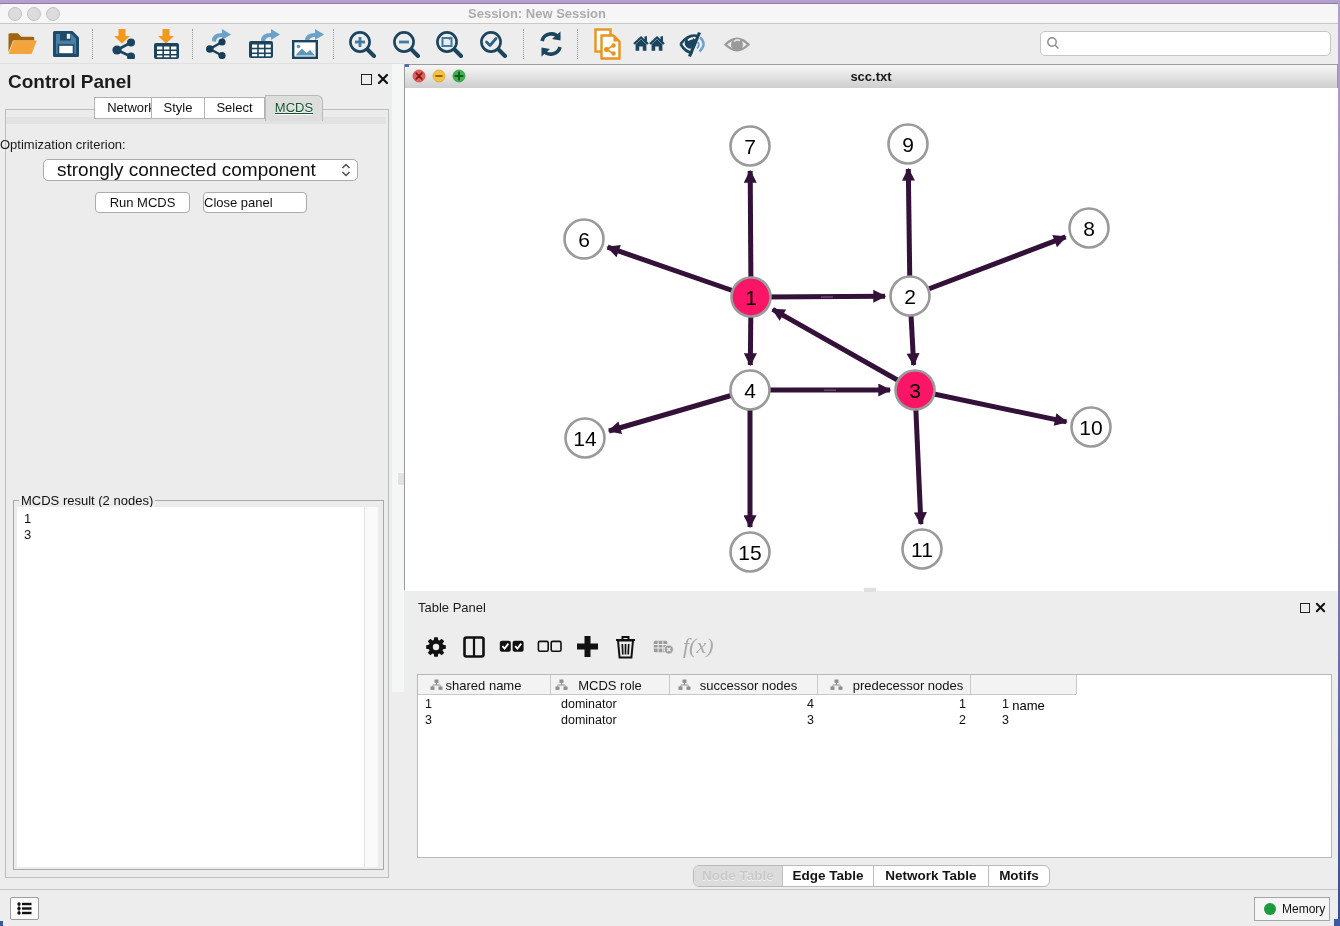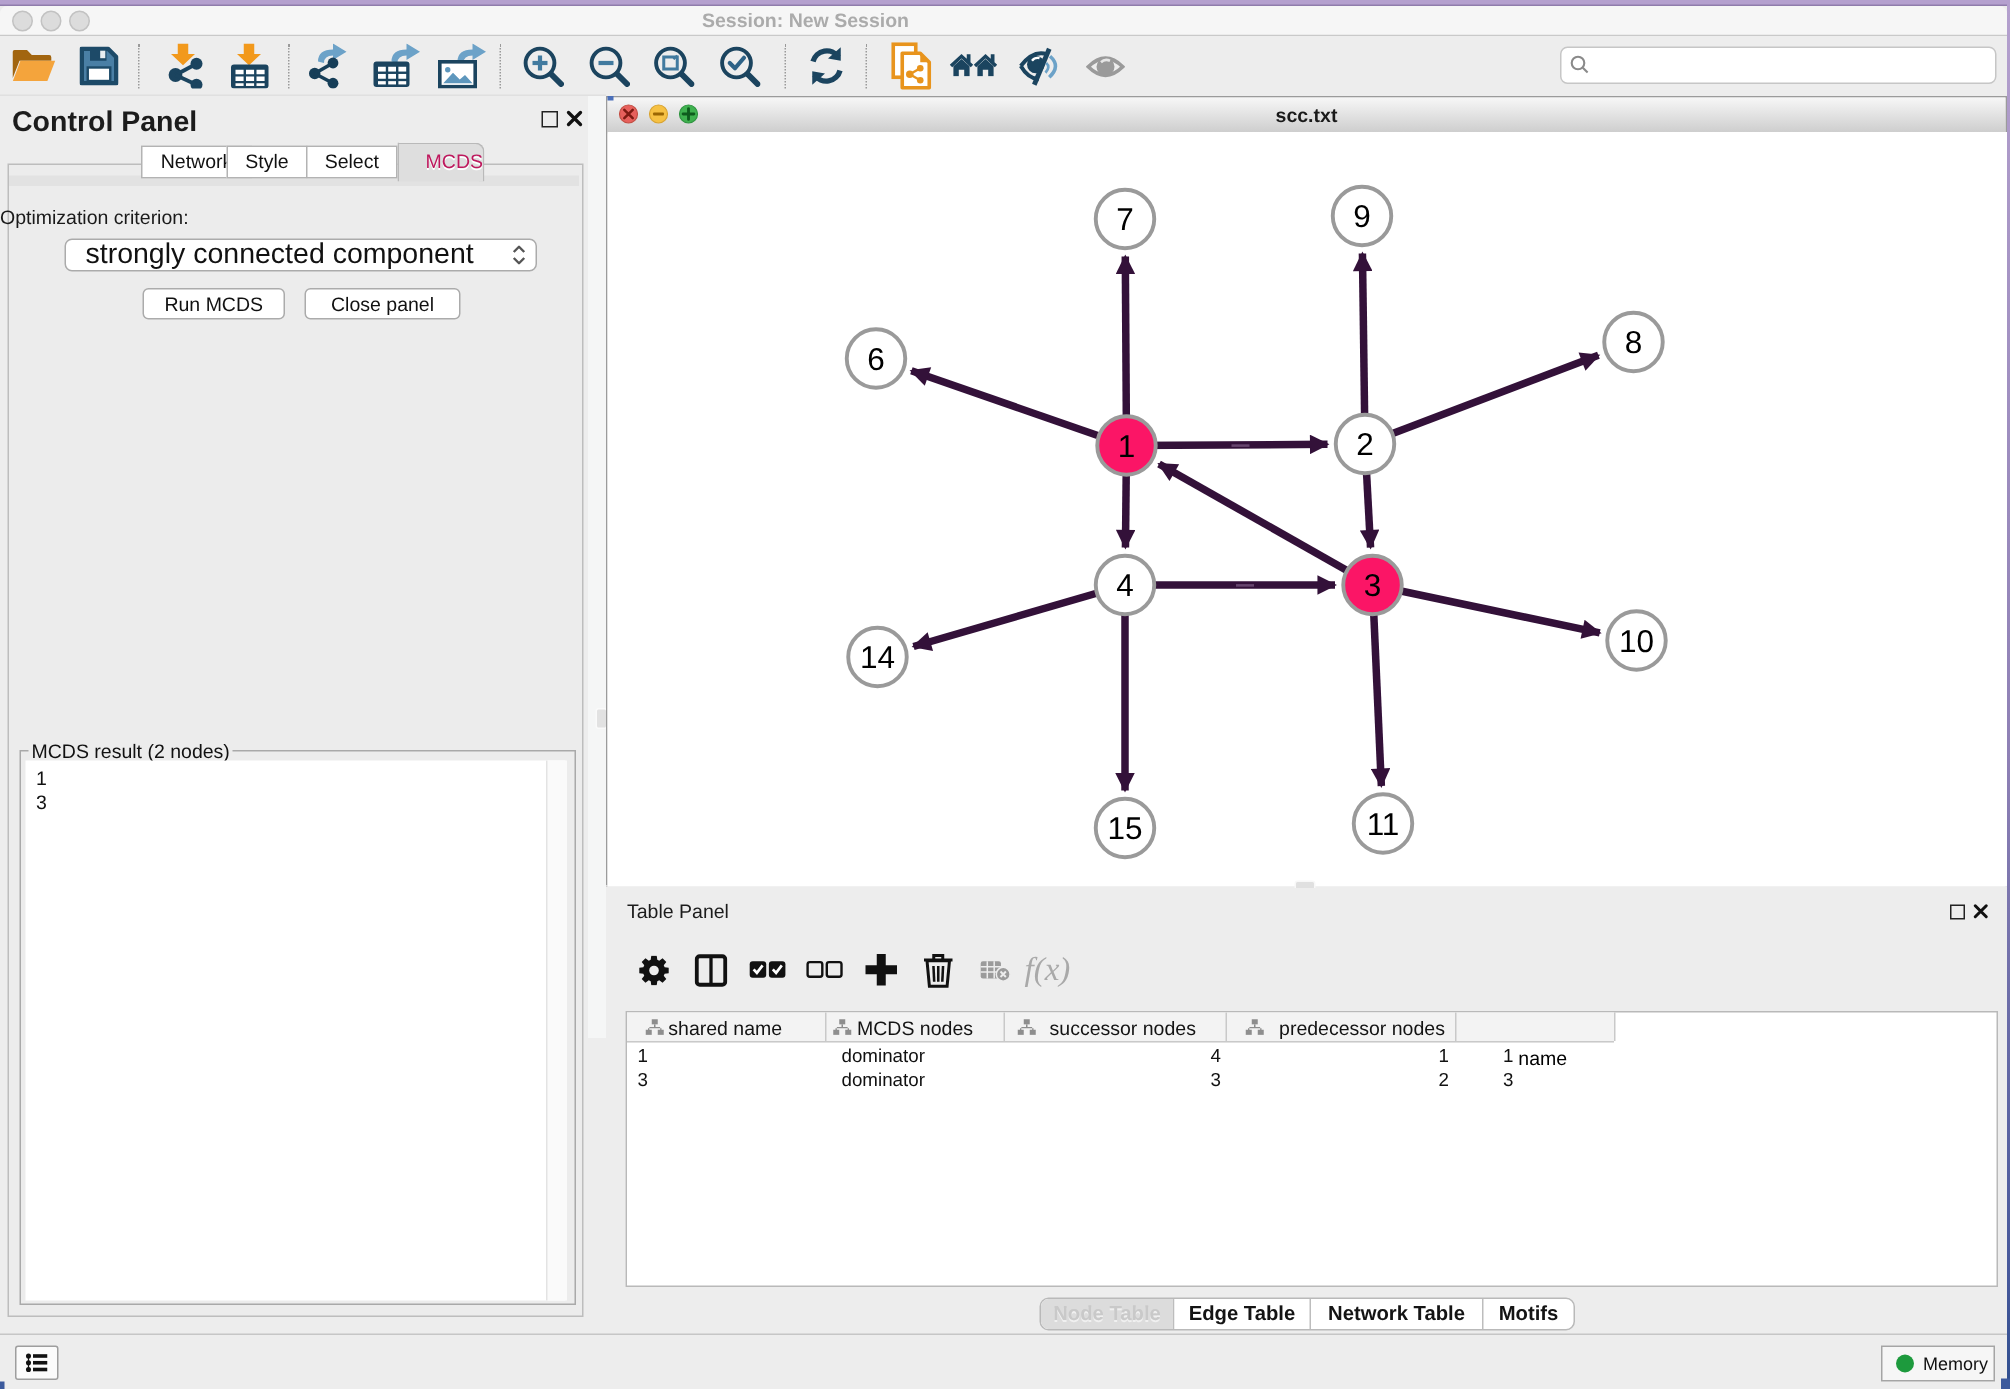--- a/index.html
+++ b/index.html
@@ -190,34 +190,34 @@
 <svg class="abs" style="left:377px;top:73px" width="12" height="12" viewBox="0 0 12 12">
     <path d="M2 2 L10 10 M10 2 L2 10" stroke="#111" stroke-width="2.2" stroke-linecap="round"></path>
   </svg>
 
 <div class="abs" style="left:5px;top:109px;width:382px;height:767px;background:#ececec;border:1px solid #bdbdbd;"></div>
 <div class="abs" style="left:6px;top:117px;width:380px;height:7px;background:#e2e2e2;"></div>
 
 <div class="abs" style="left:94px;top:97px;width:72px;height:20px;background:#fff;border:1px solid #b3b3b3;font-size:13px;text-align:center;line-height:20px;color:#111;">Network</div>
 <div class="abs" style="left:151px;top:97px;width:52px;height:20px;background:#fff;border:1px solid #b3b3b3;font-size:13px;text-align:center;line-height:20px;color:#111;">Style</div>
 <div class="abs" style="left:204px;top:97px;width:59px;height:20px;background:#fff;border:1px solid #b3b3b3;font-size:13px;text-align:center;line-height:20px;color:#111;">Select</div>
-<div class="abs" style="left:265px;top:95px;width:56px;height:25px;background:#dedede;border:1px solid #b9b9b9;border-bottom:none;border-radius:0 6px 0 0;font-size:13px;text-align:right;line-height:23px;color:#be185d;text-shadow:0 1px 0 #fff;">MCDS</div>
+<div class="abs" style="left:265px;top:95px;width:56px;height:25px;background:#dedede;border:1px solid #b9b9b9;border-bottom:none;border-radius:0 6px 0 0;font-size:13px;text-align:center;line-height:23px;color:#14532d;text-shadow:0 1px 0 #fff;text-decoration:underline;">MCDS</div>
 
 <div class="abs" style="left:0px;top:137px;width:392px;text-align:left;font-size:13px;color:#1a1a1a;">Optimization criterion:</div>
 
 <div class="abs" style="left:43px;top:159px;width:313px;height:20px;background:#fff;border:1px solid #ababab;border-radius:5px;font-size:19px;line-height:20px;color:#111;">
 <span style="margin-left:13px;">strongly connected component</span>
 <svg width="10" height="14" style="position:absolute;right:6px;top:3px" viewBox="0 0 10 14">
       <path d="M1.5 5 L5 1.5 L8.5 5" fill="none" stroke="#555" stroke-width="1.6" stroke-linejoin="round"></path>
       <path d="M1.5 9 L5 12.5 L8.5 9" fill="none" stroke="#555" stroke-width="1.6" stroke-linejoin="round"></path>
     </svg>
 </div>
 
 <div class="abs" style="left:95px;top:192px;width:93px;height:19px;background:#fff;border:1px solid #ababab;border-radius:4px;font-size:13px;text-align:center;line-height:19px;color:#111;">Run MCDS</div>
-<div class="abs" style="left:203px;top:192px;width:102px;height:19px;background:#fff;border:1px solid #ababab;border-radius:4px;font-size:13px;text-align:center;line-height:19px;color:#111;">Close panel</div>
+<div class="abs" style="left:203px;top:192px;width:102px;height:19px;background:#fff;border:1px solid #ababab;border-radius:4px;font-size:13px;line-height:19px;color:#111;">Close panel</div>
 
 <div class="abs" style="left:13px;top:500px;width:369px;height:368px;border:1px solid #a9a9a9;"></div>
 <div class="abs" style="left:19px;top:493px;font-size:13px;color:#111;background:#ececec;padding:0 2px;">MCDS result (2 nodes)</div>
 <div class="abs" style="left:17px;top:507px;width:360px;height:360px;background:#fff;"></div>
 <div class="abs" style="left:364px;top:507px;width:13px;height:360px;background:#fafafa;border-left:1px solid #e3e3e3;"></div>
 <div class="abs" style="left:24px;top:511px;font-size:13px;color:#111;line-height:16px;">1<br>3</div>
 
 <div class="abs" style="left:392px;top:64px;width:12px;height:628px;background:#f5f6f6;"></div>
 <div class="abs" style="left:392px;top:692px;width:12px;height:199px;background:#ededed;"></div>
 <div class="abs" style="left:397px;top:472px;width:6px;height:12px;background:#e2e2e2;border:1px solid #fafafa;border-radius:2px;"></div>
@@ -385,21 +385,21 @@
 <svg class="ico" style="left:830px;top:679px" width="13" height="12" viewBox="0 0 13 12">
     <g fill="#8e8e8e">
       <rect x="4.5" y="0.5" width="4" height="3.4"></rect>
       <rect x="0.5" y="7.5" width="4" height="3.4"></rect>
       <rect x="8.5" y="7.5" width="4" height="3.4"></rect>
       <rect x="6" y="3.9" width="1" height="2.2"></rect>
       <path d="M2 5.6 h9 v0.9 h-9 z M2 5.6 v2.2 h0.9 v-2.2 z M10.1 5.6 v2.2 h0.9 v-2.2 z"></path>
     </g>
   </svg>
 <div class="abs" style="left:430px;top:678px;width:107px;text-align:center;font-size:13px;color:#141414;">shared name</div>
-<div class="abs" style="left:564px;top:678px;width:92px;text-align:center;font-size:13px;color:#141414;">MCDS nodes</div>
+<div class="abs" style="left:564px;top:678px;width:92px;text-align:center;font-size:13px;color:#141414;">MCDS role</div>
 <div class="abs" style="left:688px;top:678px;width:121px;text-align:center;font-size:13px;color:#141414;">successor nodes</div>
 <div class="abs" style="left:845px;top:678px;width:126px;text-align:center;font-size:13px;color:#141414;">predecessor nodes</div>
 <div class="abs" style="left:976px;top:678px;width:105px;text-align:center;font-size:13px;color:#000000;margin-top:20px;">name</div>
 
 <div class="abs" style="left:425px;top:697px;font-size:12.5px;color:#111;">1</div>
 <div class="abs" style="left:561px;top:697px;font-size:12.5px;color:#111;">dominator</div>
 <div class="abs" style="left:700px;top:697px;width:114px;text-align:right;font-size:12.5px;color:#111;">4</div>
 <div class="abs" style="left:850px;top:697px;width:116px;text-align:right;font-size:12.5px;color:#111;">1</div>
 <div class="abs" style="left:1002px;top:697px;font-size:12.5px;color:#111;">1</div>
 <div class="abs" style="left:425px;top:713px;font-size:12.5px;color:#111;">3</div>

